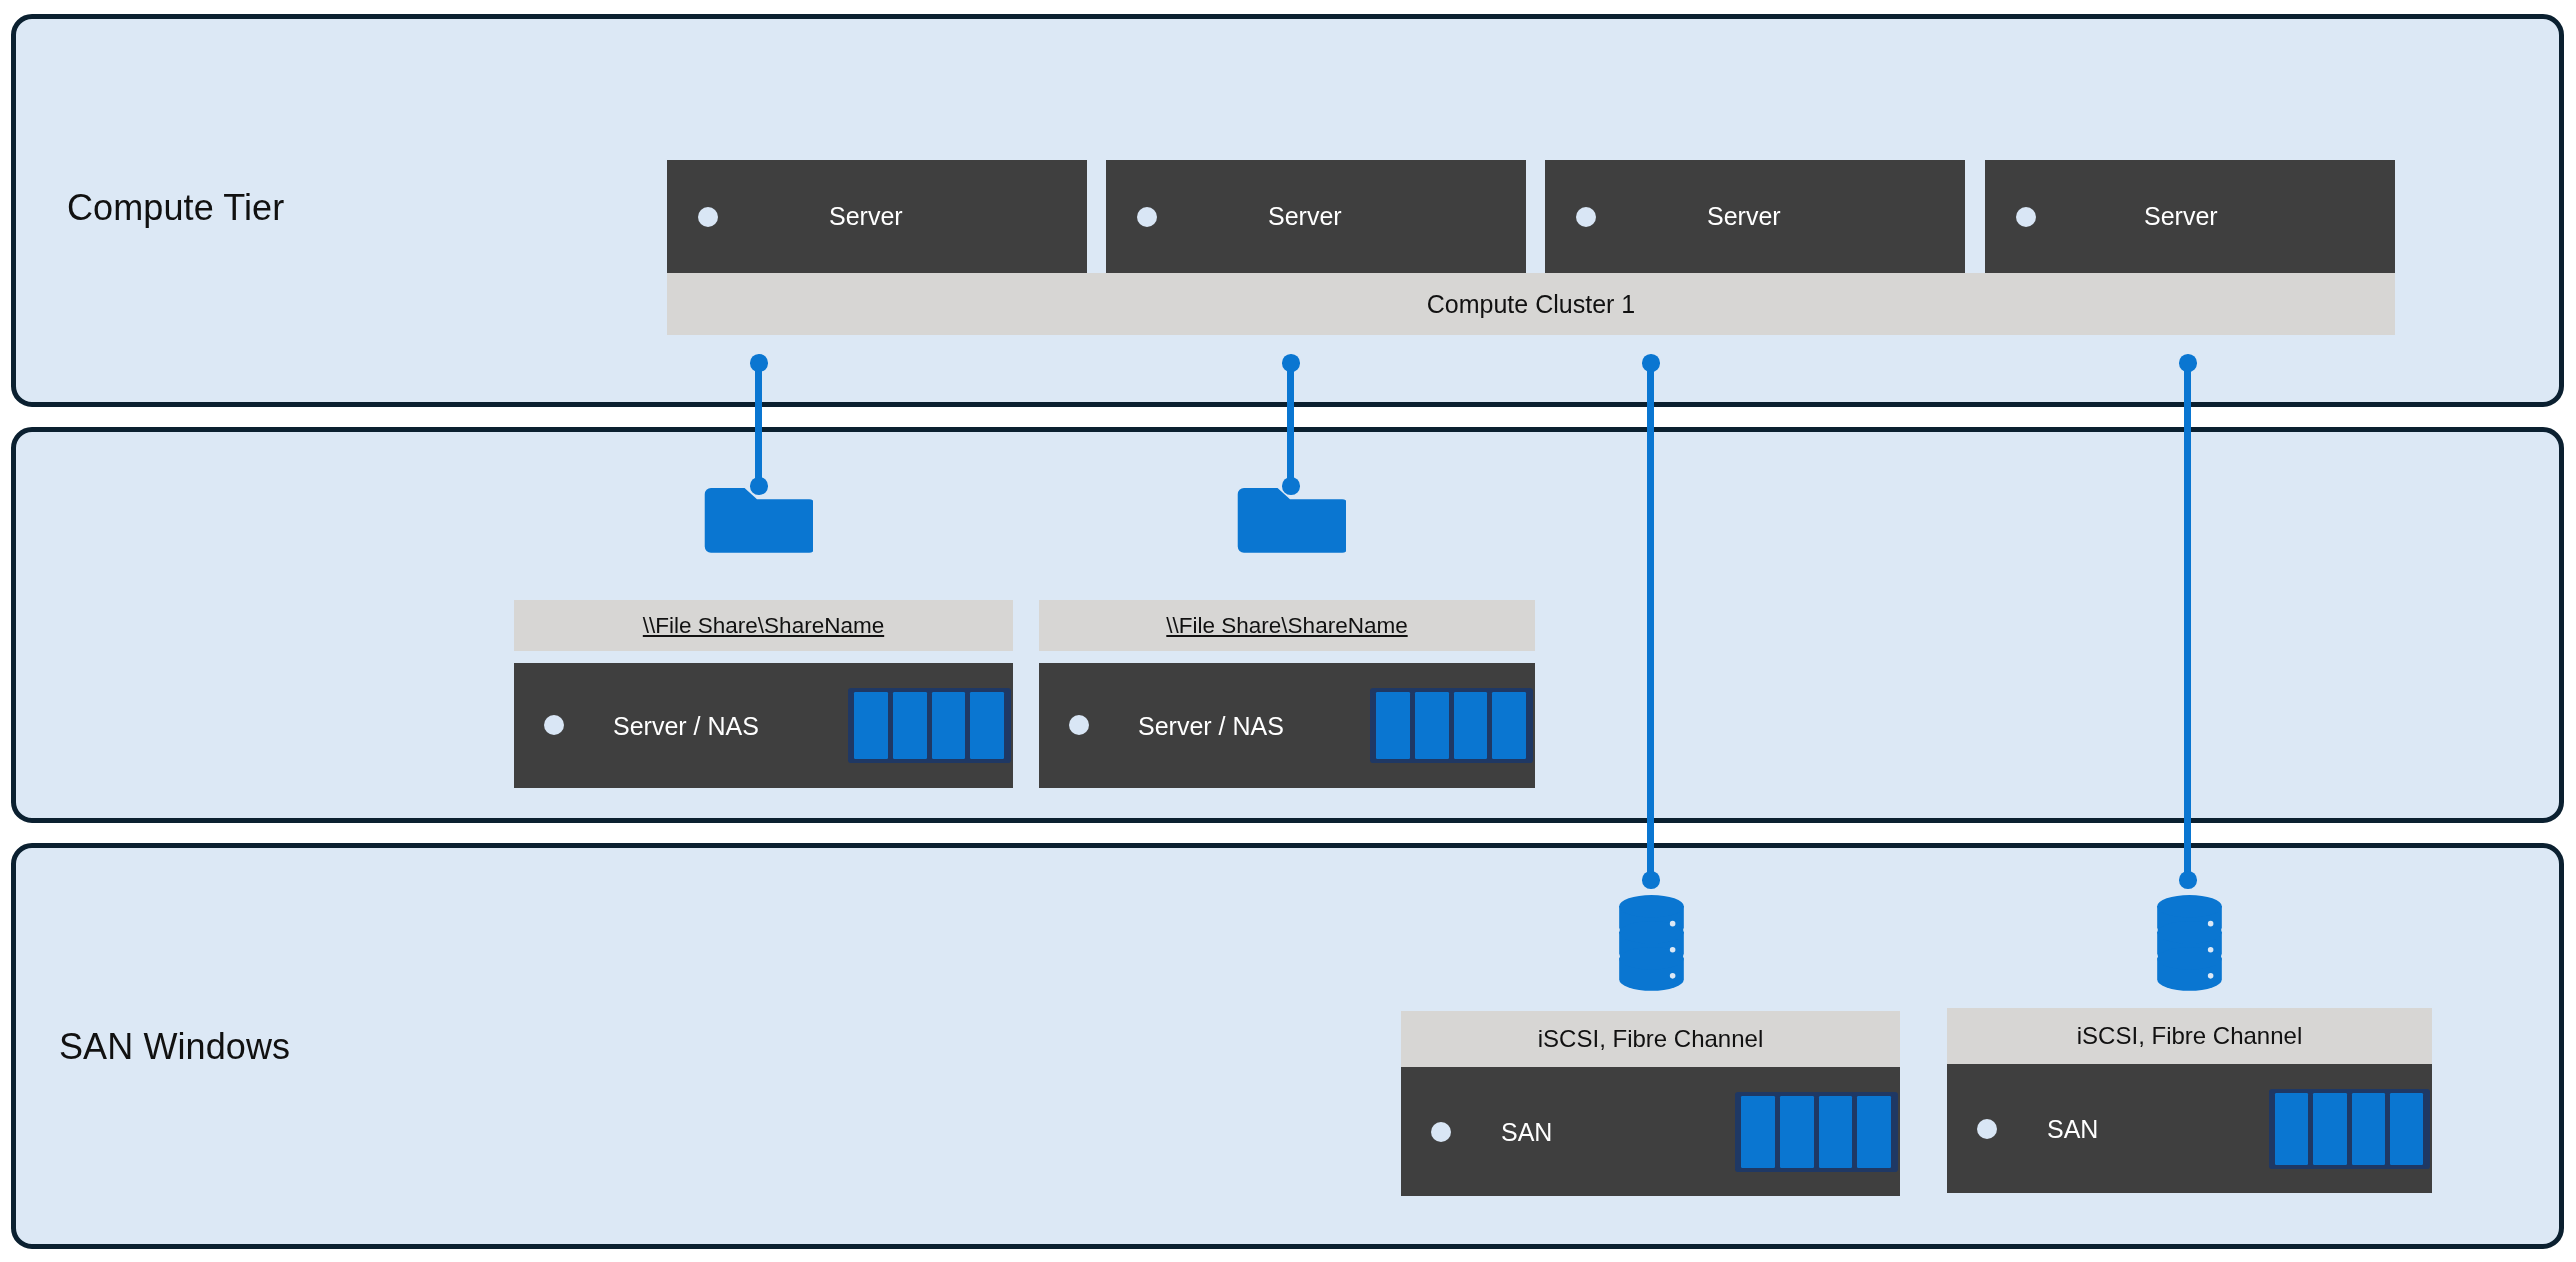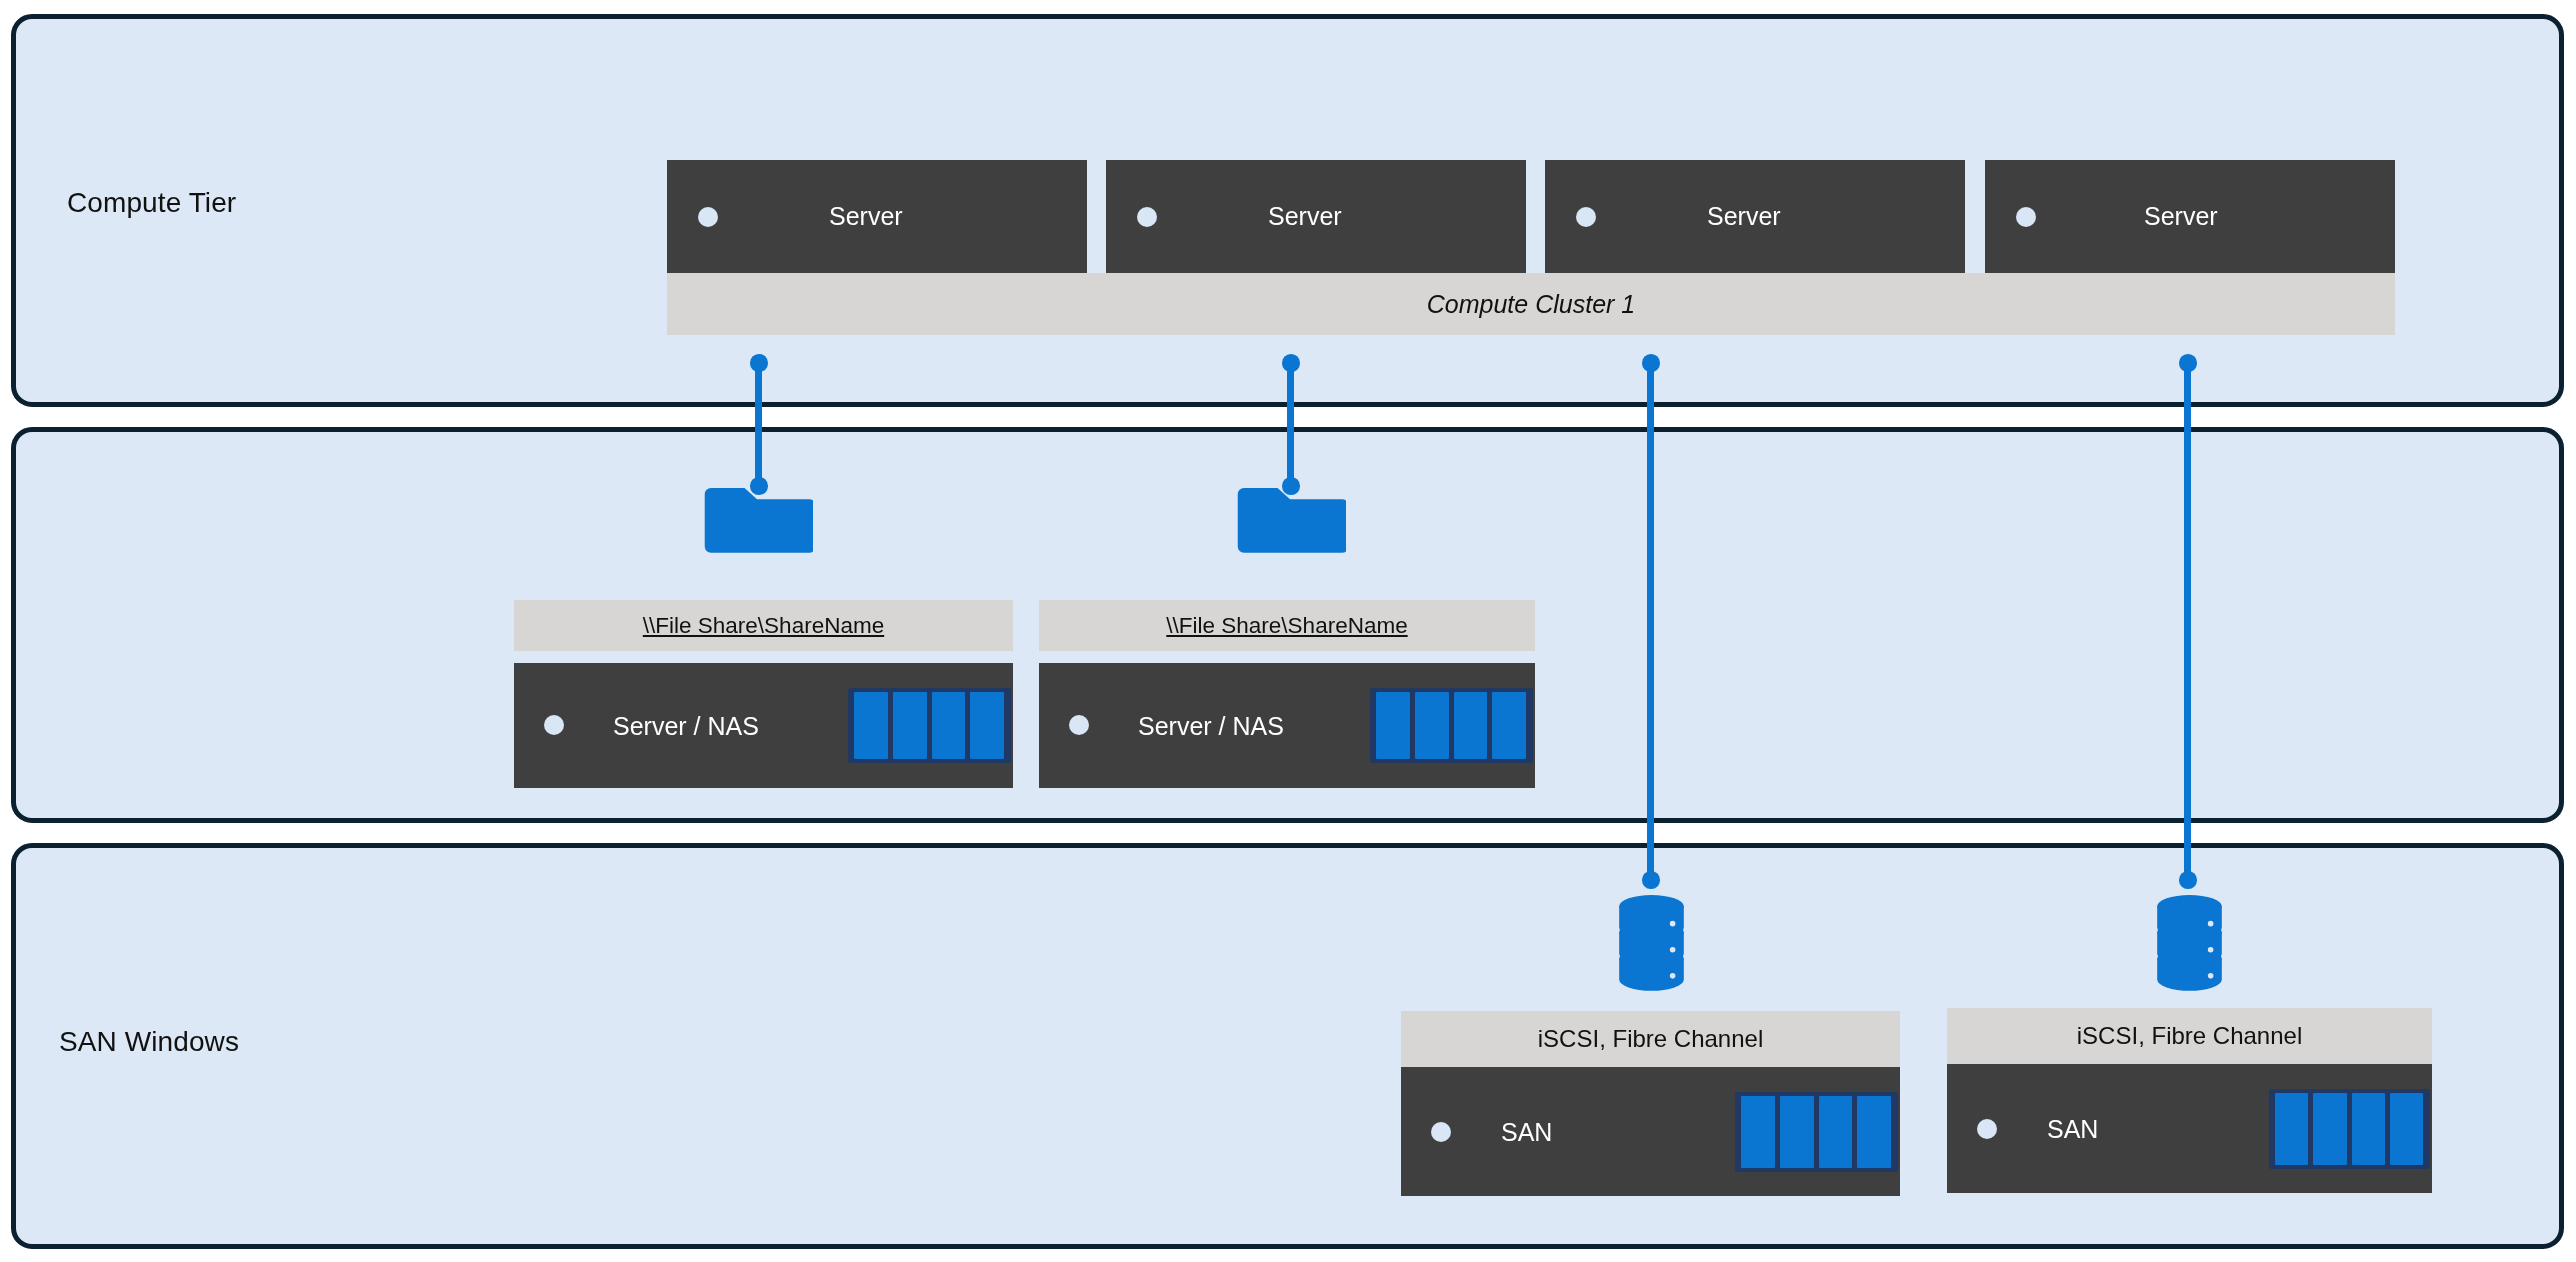--- a/index.html
+++ b/index.html
@@ -28,21 +28,21 @@
     border: 5.6px solid #0B2030;
     border-radius: 21px;
   }
   #tier-compute { left: 11.2px;  top: 13.7px;   width: 2553px; height: 393px; }
   #tier-fileshare { left: 11.2px; top: 427px;  width: 2553px; height: 396px; }
   #tier-san     { left: 11.2px;  top: 843px; width: 2553px; height: 406px; }
 
   .tier-label {
     position: absolute;
     color: #111111;
-    font-size: 28px;
+    font-size: 36px;
     line-height: 1.14;
     letter-spacing: 0.1px;
     white-space: pre-line;
     z-index: 6;
   }
   #label-compute   { left: 67px; top: 187px;  }
   #label-fileshare { left: 59px;  top: 580px;  }
   #label-san       { left: 59px;  top: 1026px; }
 
   
@@ -140,21 +140,21 @@
   <div class="dev-box" style="left:1545px; top:160px; width:420px; height:114px;">
     <div class="dev-dot" style="left:31px; top:47px; width:20px; height:20px;"></div>
     <div class="dev-label" style="left:162px; top:42px;">Server</div>
   </div>
 
   <div class="dev-box" style="left:1985px; top:160px; width:410px; height:114px;">
     <div class="dev-dot" style="left:31px; top:47px; width:20px; height:20px;"></div>
     <div class="dev-label" style="left:159px; top:42px;">Server</div>
   </div>
 
-  <div class="cap-bar" style="left:667px; top:273px; width:1728px; height:62px;font-style:italic;">
+  <div class="cap-bar" style="left:667px; top:273px; width:1728px; height:62px;">
     <span>Compute Cluster 1</span>
   </div>
 
   <div class="tier" id="tier-fileshare"></div>
 
   <div class="cap-bar link-text" style="left:514px; top:600px; width:499px; height:51px; font-size:22.5px;">
     <span>\\File Share\ShareName</span>
   </div>
   <div class="dev-box" style="left:514px; top:663px; width:499px; height:125px;">
     <div class="dev-dot" style="left:30px; top:52px; width:20px; height:20px;"></div>

